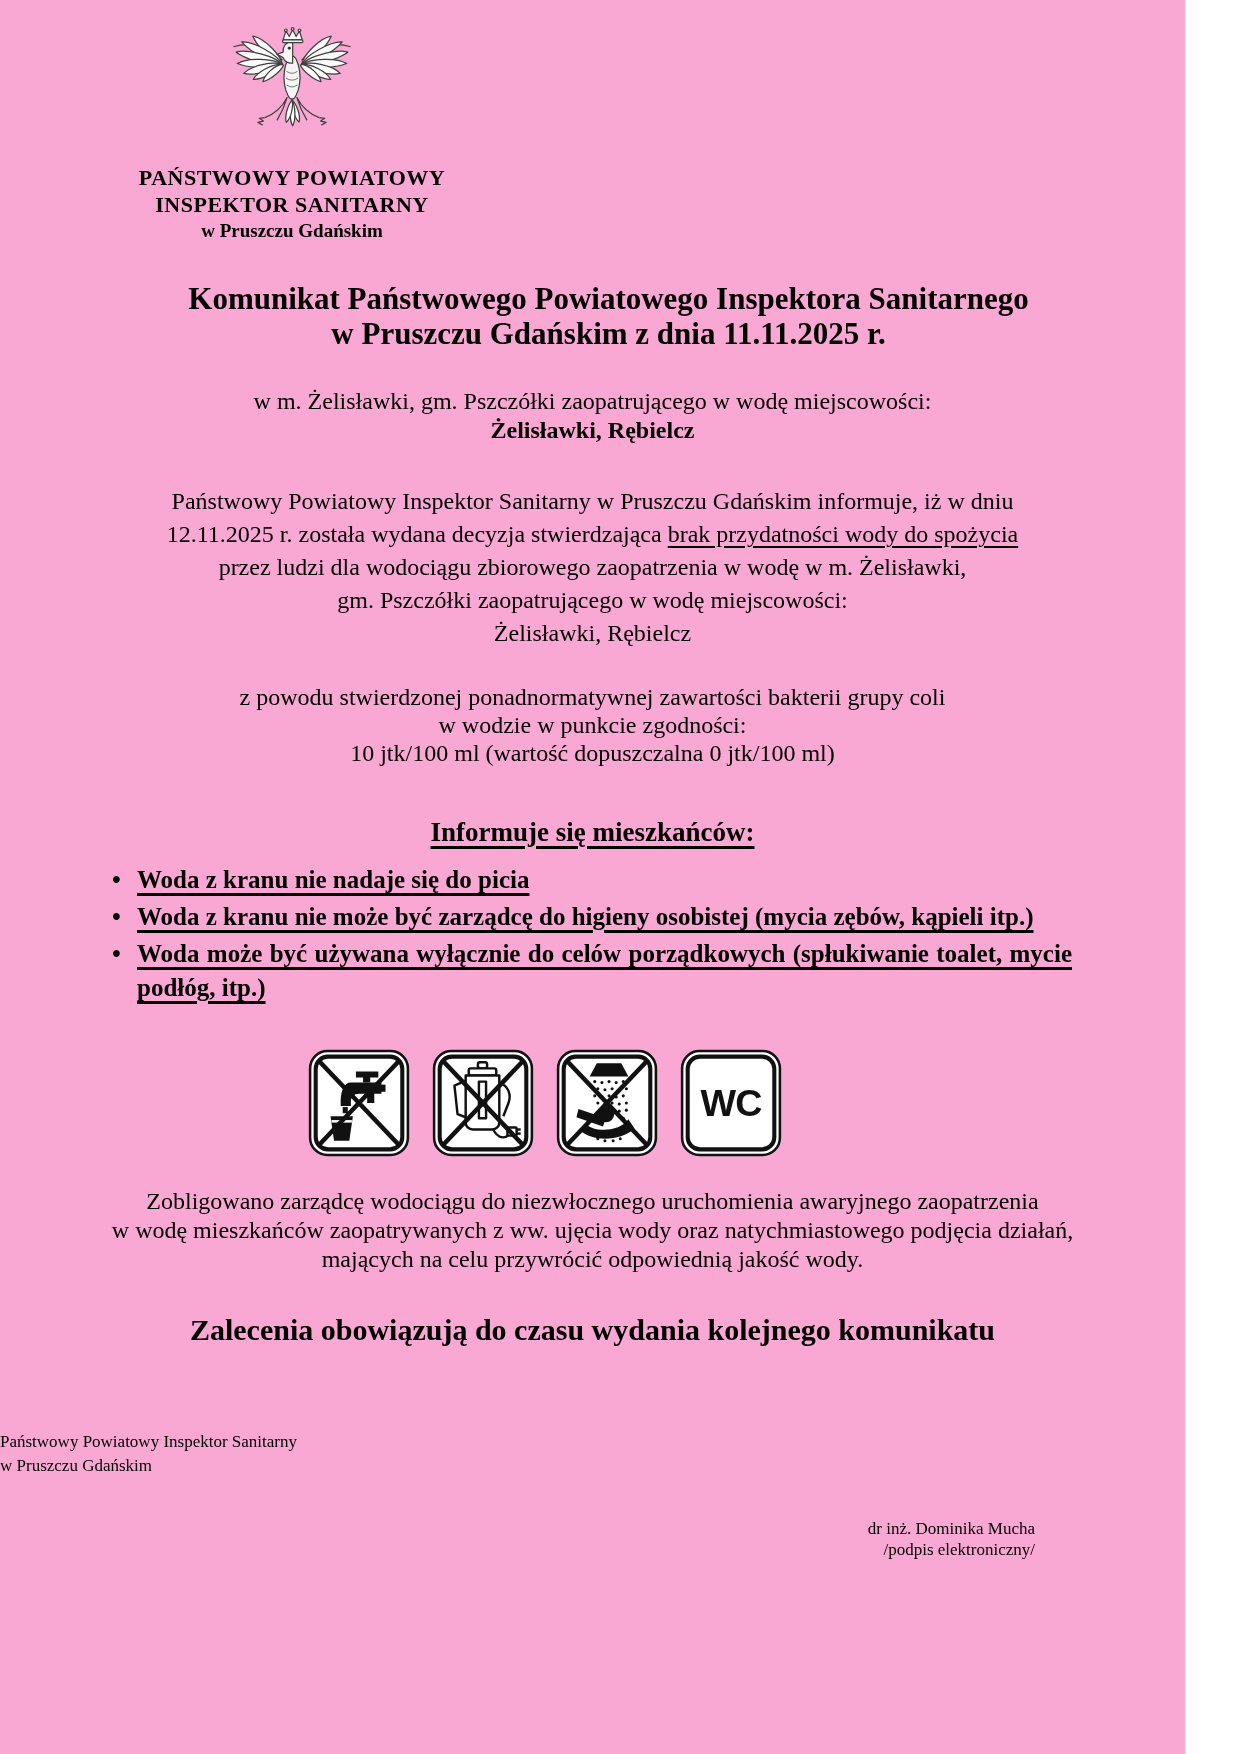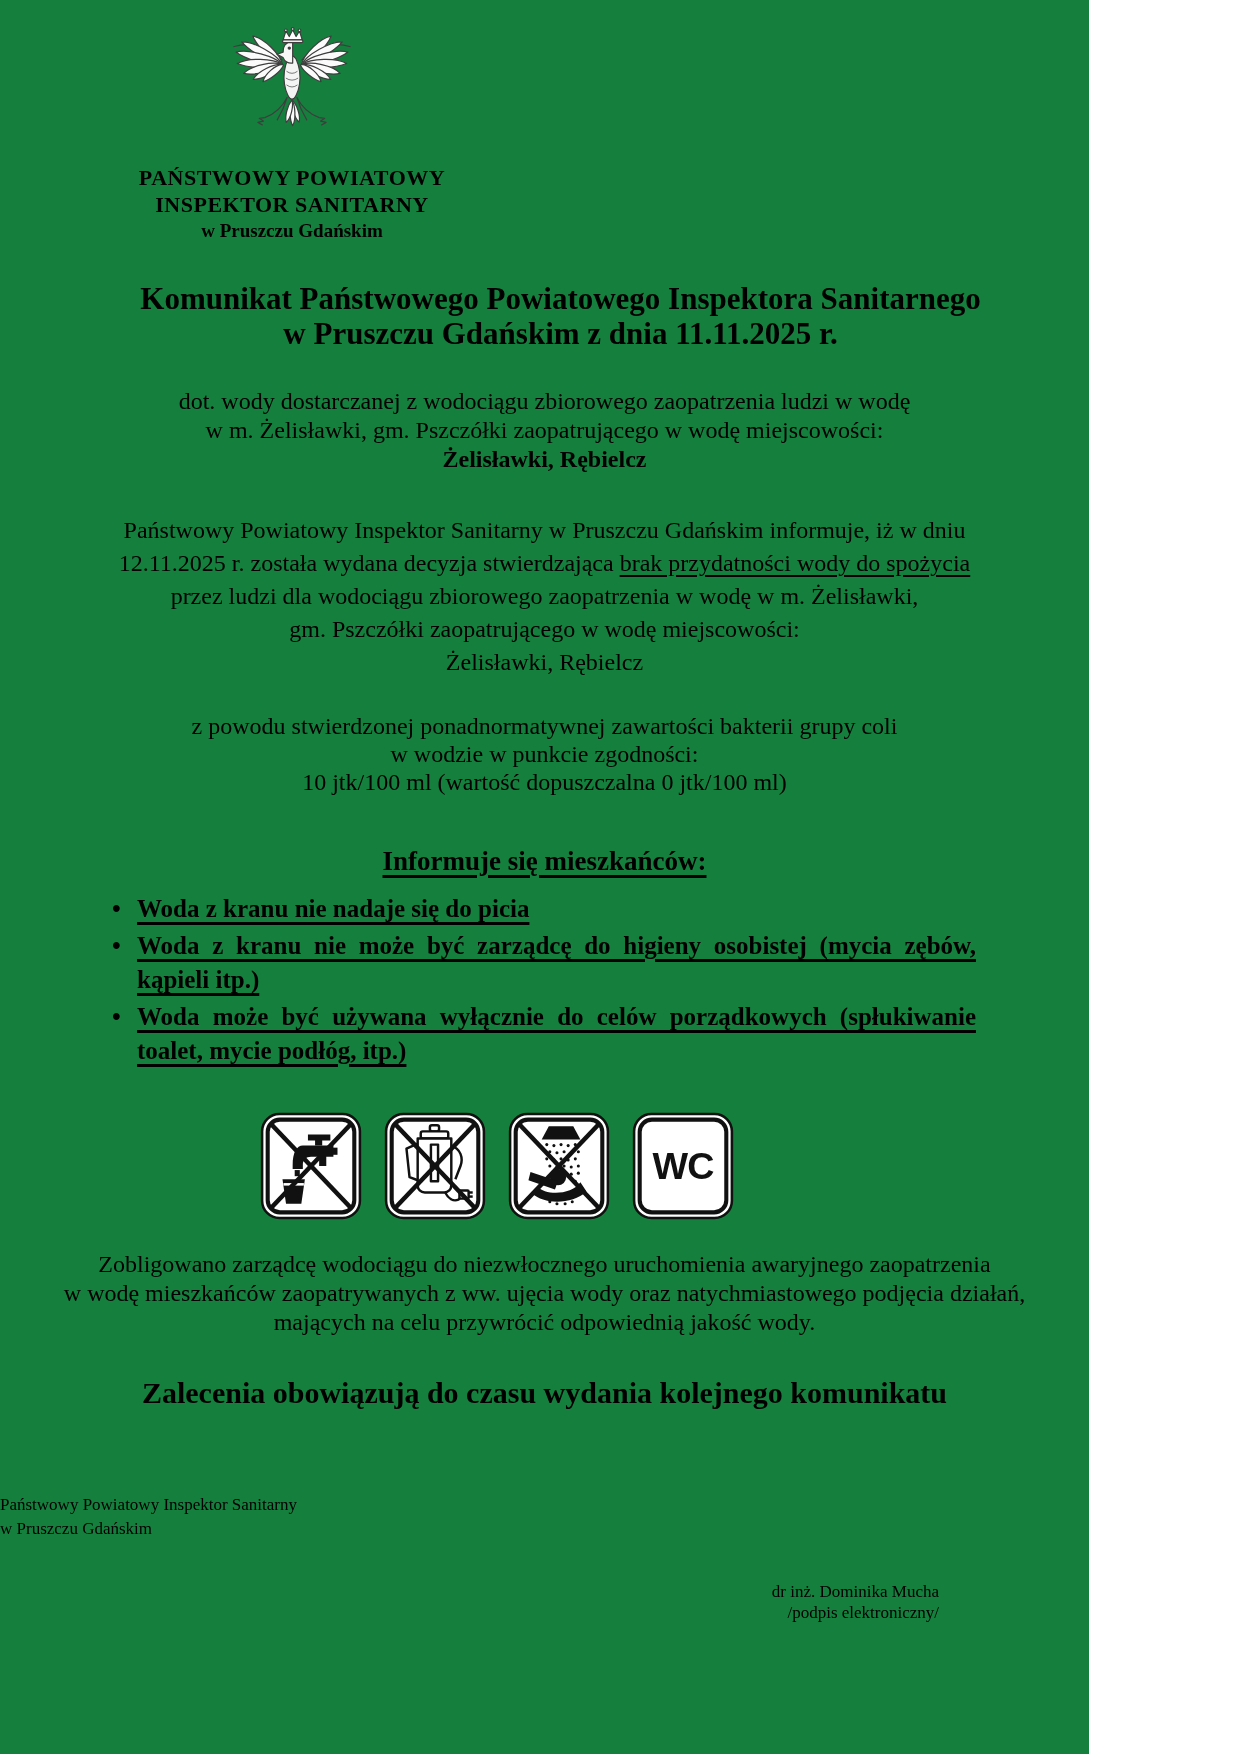--- a/index.html
+++ b/index.html
@@ -2,21 +2,21 @@
 <html lang="pl"><head>
 <meta charset="utf-8">
 <style>
   html,body{margin:0;padding:0;background:#ffffff;}
   body{
     width:1241px;height:1754px;
     font-family:"Liberation Serif", "DejaVu Serif", serif;
     color:#000;
     -webkit-font-smoothing:antialiased;
   }
-  .page{position:relative;width:1089px;height:1754px;overflow:hidden;background:#15803d;}
+  .page{position:relative;width:1185px;height:1754px;overflow:hidden;background:#f9a8d4;}
 
   
   .letterhead{padding-top:18px;margin-left:118px;width:348px;text-align:center;}
   .emblem{display:block;margin:0 auto 4px auto;}
   .org-line1,.org-line2{font-size:22px;font-weight:bold;line-height:27px;letter-spacing:.5px;}
   .org-line3{font-size:19px;font-weight:bold;line-height:25px;}
 
   
   .doc-title{margin-top:38px;text-align:center;font-size:31px;font-weight:bold;line-height:35px;padding-left:32px;}
 
@@ -152,21 +152,20 @@
     <div class="org-line2">INSPEKTOR SANITARNY</div>
     <div class="org-line3">w Pruszczu Gdańskim</div>
   </div>
 
   <div class="doc-title">
     <div>Komunikat Państwowego Powiatowego Inspektora Sanitarnego</div>
     <div>w Pruszczu Gdańskim z dnia 11.11.2025 r.</div>
   </div>
 
   <div class="subject">
-    <div>dot. wody dostarczanej z wodociągu zbiorowego zaopatrzenia ludzi w wodę</div>
     <div>w m. Żelisławki, gm. Pszczółki zaopatrującego w wodę miejscowości:</div>
     <div class="bold-line">Żelisławki, Rębielcz</div>
   </div>
 
   <div class="decision">
     <div>Państwowy Powiatowy Inspektor Sanitarny w Pruszczu Gdańskim informuje, iż w dniu</div>
     <div>
       <span>12.11.2025 r. została wydana decyzja stwierdzająca </span><span class="u">brak przydatności wody do spożycia</span>
     </div>
     <div>przez ludzi dla wodociągu zbiorowego zaopatrzenia w wodę w m. Żelisławki,</div>

